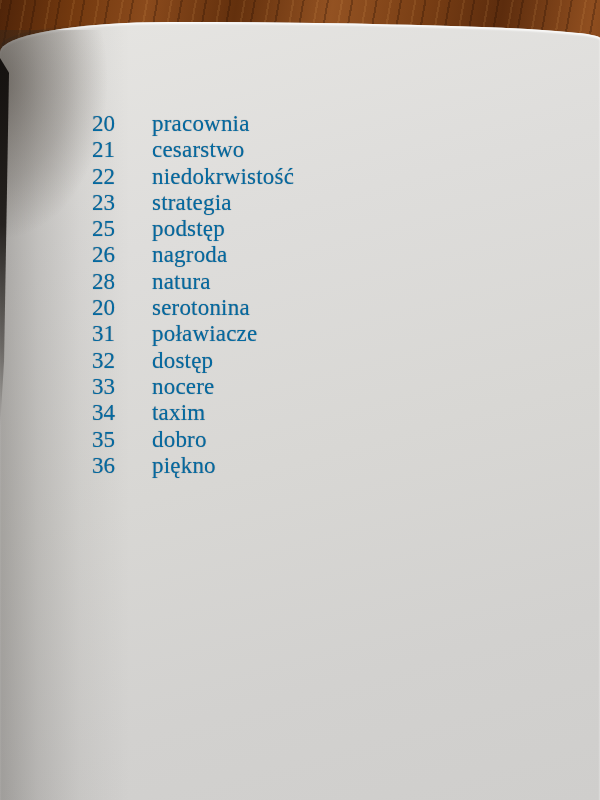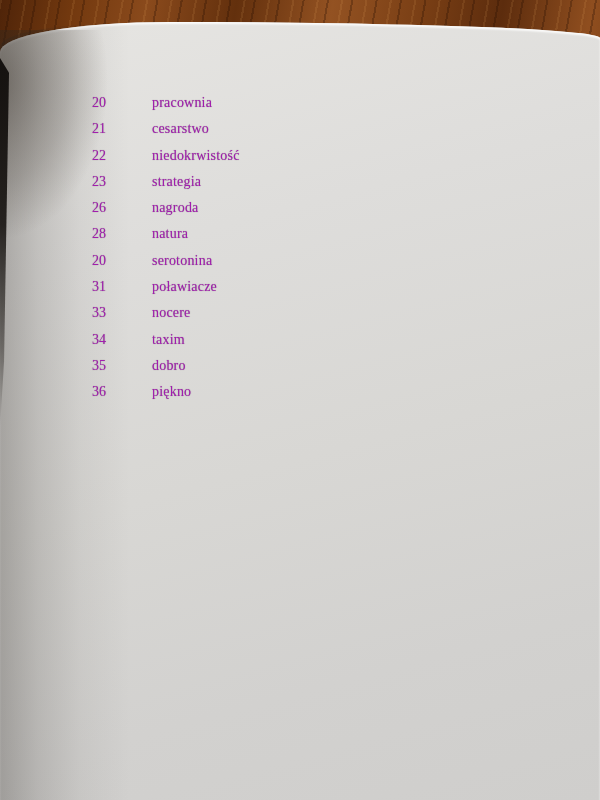--- a/index.html
+++ b/index.html
@@ -76,23 +76,23 @@
       rgba(20,17,14,0.88) 45%,
       rgba(30,26,22,0.45) 78%,
       rgba(30,26,22,0) 100%);
     clip-path: polygon(0 0, 100% 4%, 45% 82%, 0 100%);
   }
 
   
   .list {
     position: absolute;
     left: 92px;
-    top: 95px;
-    color: #a21caf;
-    font-size: 14px;
+    top: 111px;
+    color: #0369a1;
+    font-size: 23px;
     text-shadow: 0 0 1px rgba(46,44,42,0.45);
   }
   .row {
     display: flex;
     align-items: baseline;
     height: 26.3px;
   }
   .num {
     width: 28px;
     margin-right: 15px;
@@ -123,34 +123,42 @@
   </div>
   <div class="row">
     <span class="num">22</span>
     <span class="word">niedokrwistość</span>
   </div>
   <div class="row">
     <span class="num">23</span>
     <span class="word">strategia</span>
   </div>
   <div class="row">
+    <span class="num">25</span>
+    <span class="word">podstęp</span>
+  </div>
+  <div class="row">
     <span class="num">26</span>
     <span class="word">nagroda</span>
   </div>
   <div class="row">
     <span class="num">28</span>
     <span class="word">natura</span>
   </div>
   <div class="row">
     <span class="num">20</span>
     <span class="word">serotonina</span>
   </div>
   <div class="row">
     <span class="num">31</span>
     <span class="word">poławiacze</span>
+  </div>
+  <div class="row">
+    <span class="num">32</span>
+    <span class="word">dostęp</span>
   </div>
   <div class="row">
     <span class="num">33</span>
     <span class="word">nocere</span>
   </div>
   <div class="row">
     <span class="num">34</span>
     <span class="word">taxim</span>
   </div>
   <div class="row">

